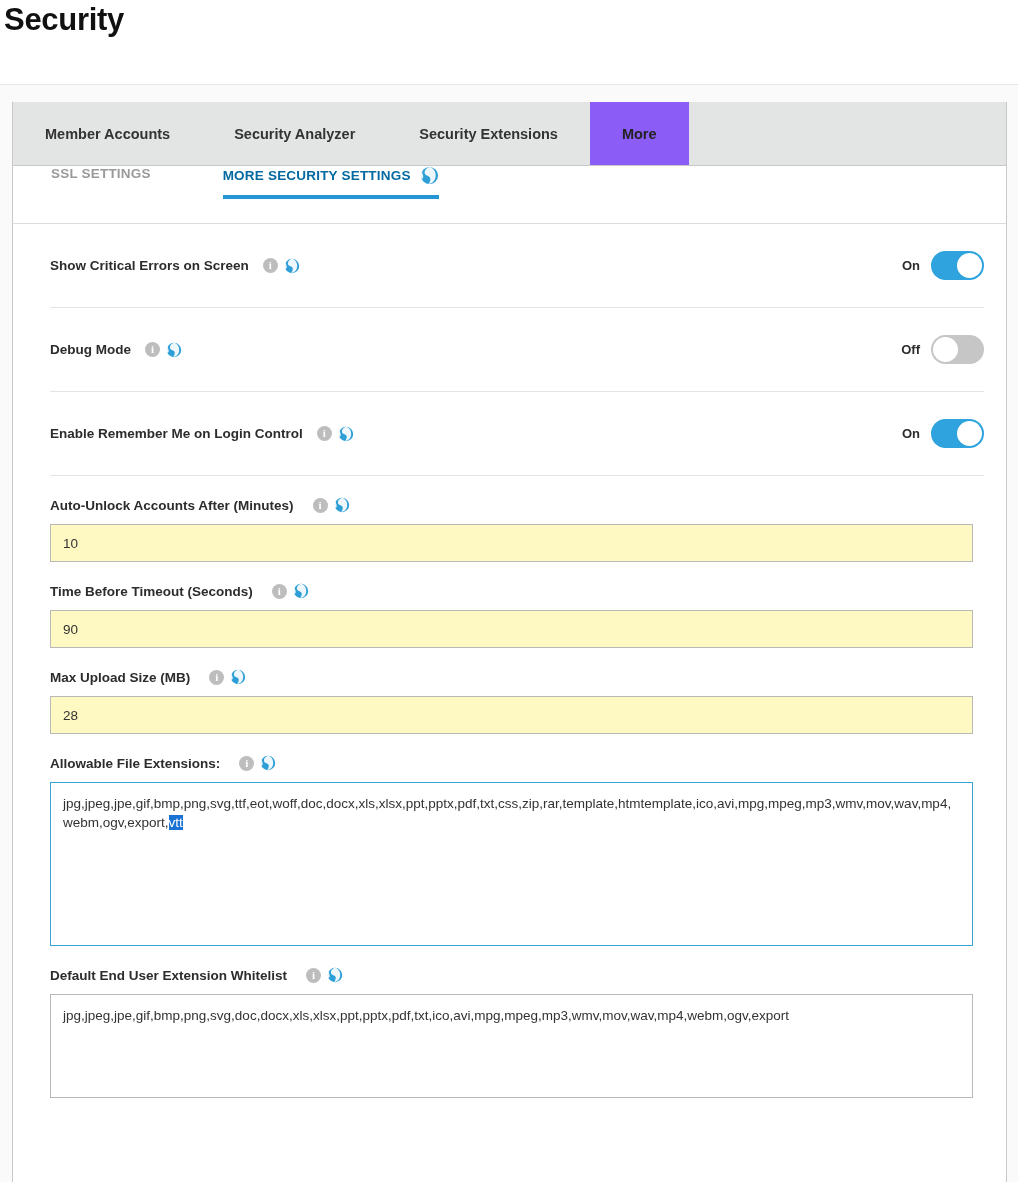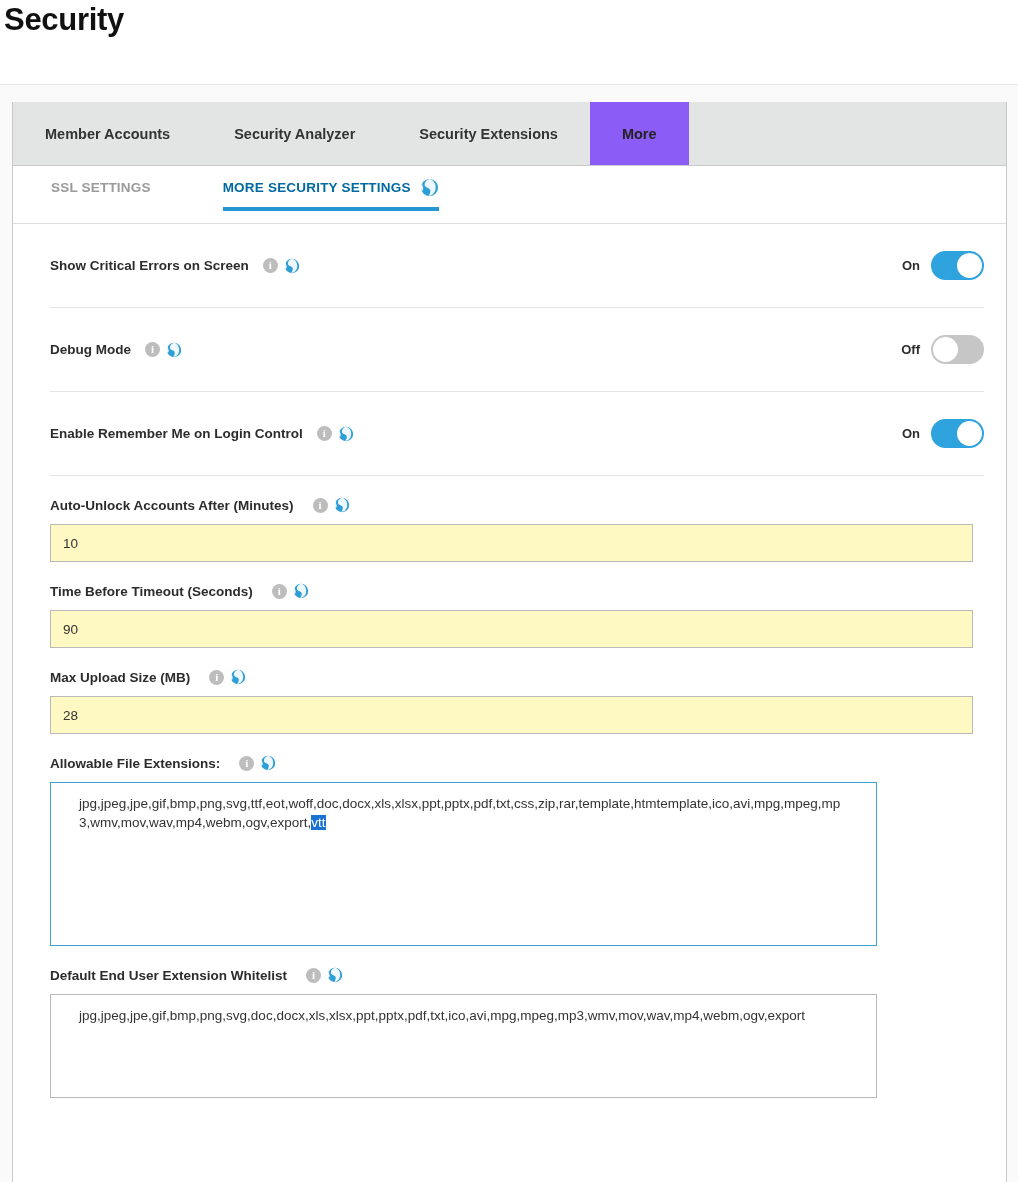--- a/index.html
+++ b/index.html
@@ -77,21 +77,21 @@
   }
   .tab.active {
     background: #8b5cf6;
     color: #222222;
   }
   .tabstrip-filler { flex: 1 1 auto; background: #e3e4e4; }
 
   
   .subtabs {
     display: flex;
-    align-items: center;
+    align-items: flex-start;
     height: 58px;
     padding-left: 38px;
     border-bottom: 1px solid #dcdcdc;
     background: #ffffff;
   }
   .subtab {
     position: relative;
     font-size: 13.5px;
     font-weight: bold;
     letter-spacing: 0.2px;
@@ -205,26 +205,26 @@
     border: 1px solid #b9b9b9;
     background: #fef9c3;
     font-size: 13.5px;
     color: #333333;
     padding: 0 12px;
     font-family: "Liberation Sans", sans-serif;
     outline: none;
   }
 
   .txt-area {
-    width: 827px;
+    width: 923px;
     border: 1px solid #b9b9b9;
     background: #ffffff;
     font-size: 13.5px;
     color: #333333;
-    padding: 11px 28px;
+    padding: 11px 12px;
     line-height: 19px;
     font-family: "Liberation Sans", sans-serif;
     outline: none;
     resize: none;
     word-break: break-all;
     overflow: hidden;
   }
   .txt-area.focused { border: 1px solid #3ba3d6; }
   .txt-area.tall { height: 164px; }
   .txt-area.tall2 { height: 104px; }

